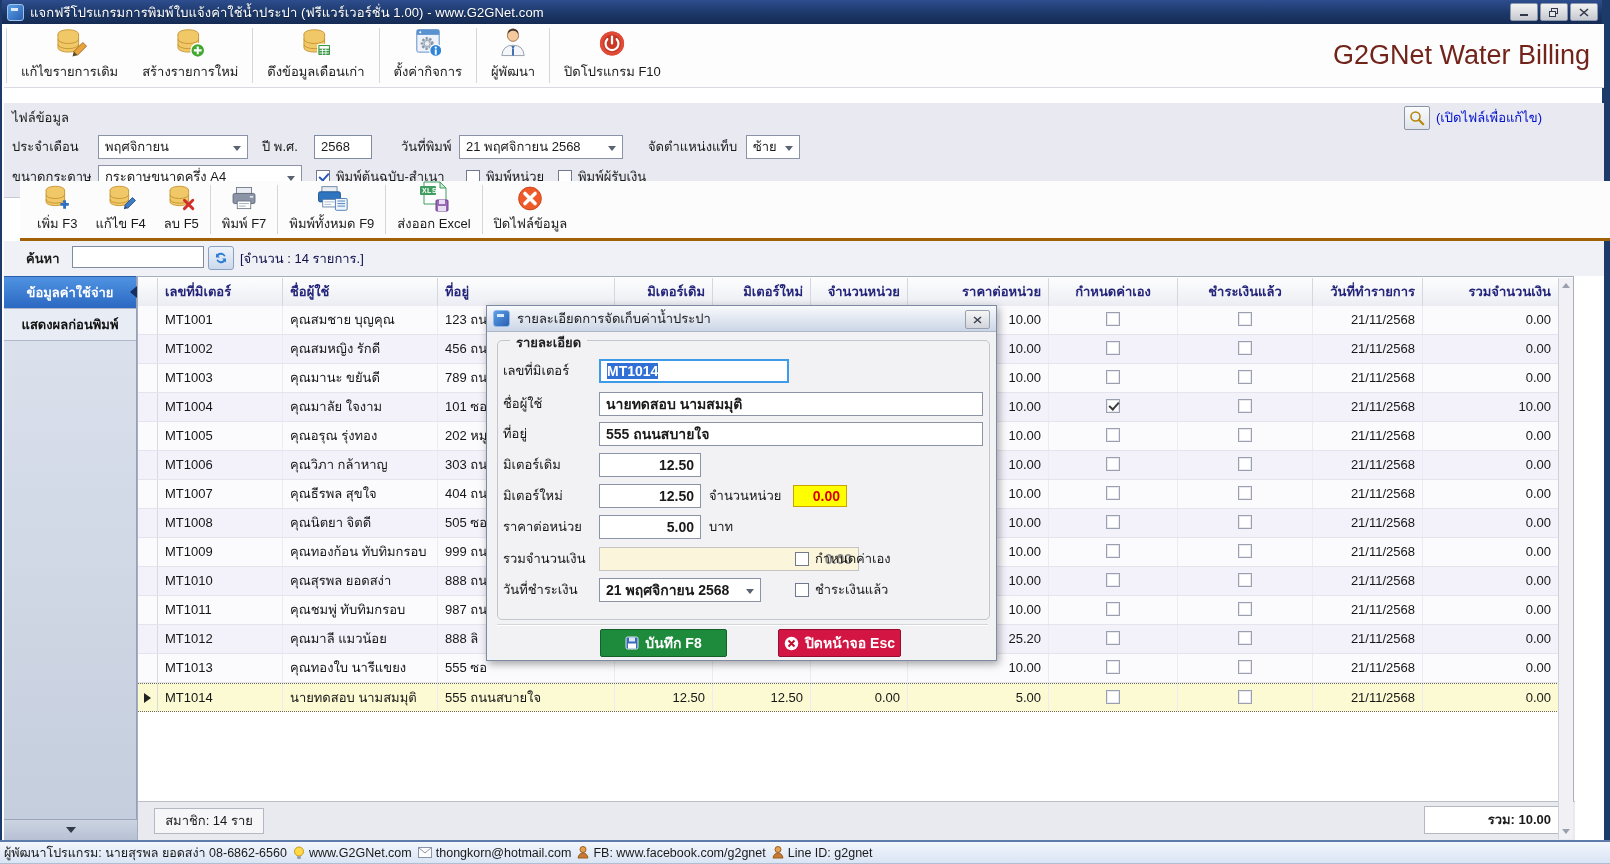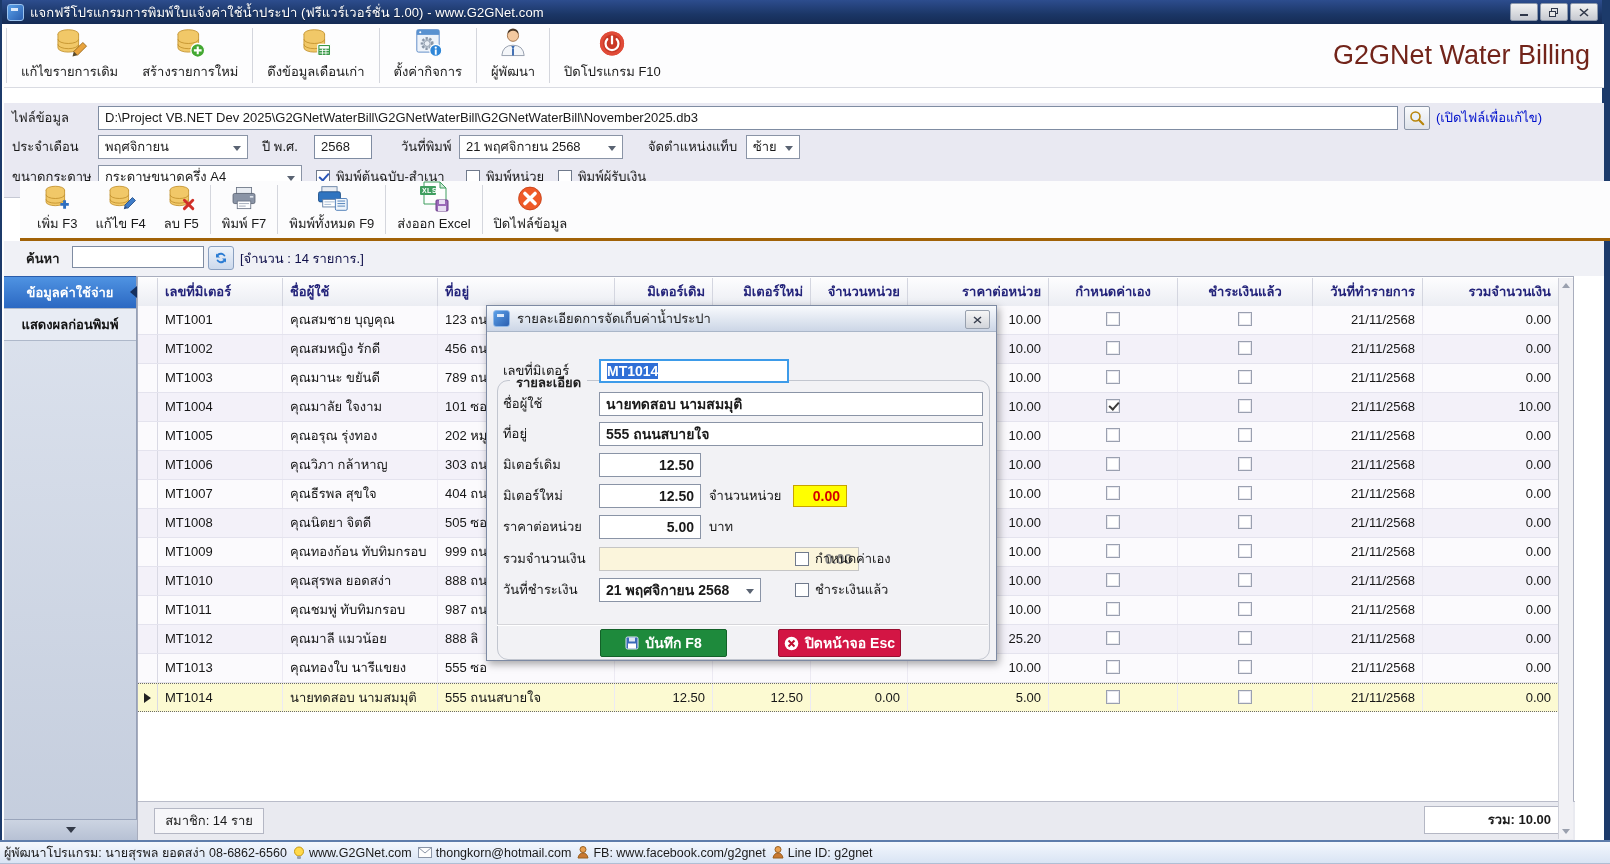--- a/index.html
+++ b/index.html
@@ -77,21 +77,21 @@
   .statusline{position:absolute;left:0;top:840px;width:1610px;height:2px;background:#5d7cab;}
   .statusbar{position:absolute;left:0;top:842px;width:1610px;height:22px;background:linear-gradient(#f3f7fd,#d9e4f4);border-bottom:1px solid #b0bed4;display:flex;align-items:center;gap:6px;padding-left:4px;box-sizing:border-box;font-size:12.5px;}
   .sbseg{display:flex;align-items:center;gap:4px;white-space:nowrap;}
   
   .dialog{position:absolute;left:484px;top:305px;width:511px;height:356px;background:#f2f2f5;border:1px solid #7d8aa3;box-shadow:2px 3px 8px rgba(0,0,0,.35);box-sizing:border-box;z-index:20;}
   .dtitle{position:absolute;left:0;top:0;width:100%;height:26px;background:linear-gradient(#f8fafd,#ccd6e6);border-bottom:1px solid #aab6c8;display:flex;align-items:center;box-sizing:border-box;}
   .dtitle .dico{width:15px;height:15px;margin:0 7px 0 6px;border-radius:3px;background:linear-gradient(135deg,#5aa0e8,#2b5fb0);border:1px solid #8fb8e8;position:relative;}
   .dtitle .dico::after{content:"";position:absolute;left:3px;top:3px;width:7px;height:3px;background:#dce9fa;}
   .dtitle .dttl{font-size:13px;color:#1c1c1c;}
   .dclose{position:absolute;right:6px;top:4px;width:23px;height:17px;background:linear-gradient(#f6f6f6,#d2d5db);border:1px solid #97a0ae;border-radius:2px;display:flex;align-items:center;justify-content:center;}
-  .groupbox{position:absolute;left:10px;top:34px;width:491px;height:278px;border:1px solid #c2c6cf;border-radius:11px;margin-top:40px;}
+  .groupbox{position:absolute;left:10px;top:34px;width:491px;height:278px;border:1px solid #c2c6cf;border-radius:5px;}
   .gbleg{position:absolute;left:12px;top:-9px;background:#f2f2f5;padding:0 6px;font-weight:bold;color:#202020;}
   .dlabel{position:absolute;left:16px;height:24px;line-height:24px;color:#151515;}
   .dbox{position:absolute;background:#fff;border:1px solid #8a94a6;box-sizing:border-box;height:24px;line-height:22px;padding:0 6px;font-size:14px;font-weight:bold;overflow:hidden;white-space:nowrap;}
   .dbox.num{text-align:right;}
   .dbox.focus{border:2px solid #3d9be9;line-height:20px;}
   .selhl{background:#2f6fd6;color:#fff;}
   .unitbox{background:#ffff00;border:1px solid #c8a400;color:#d40000;}
   .totalro{background:#fbf5dc;border:1px solid #c5c5c5;color:#8a8a8a;}
   .dcombo{position:absolute;background:#fff;border:1px solid #8a94a6;box-sizing:border-box;height:24px;line-height:22px;padding:0 20px 0 6px;font-size:14px;font-weight:bold;}
   .dcombo::after{content:"";position:absolute;right:6px;top:10px;border-left:4px solid transparent;border-right:4px solid transparent;border-top:5px solid #5a6372;}
@@ -203,21 +203,20 @@
           <path d="M19 10 v8" stroke="#fff" stroke-width="2.6" stroke-linecap="round"></path>
           <path d="M13.5 13 a7.5 7.5 0 1 0 11 0" fill="none" stroke="#fff" stroke-width="2.6" stroke-linecap="round"></path>
         </svg>
       <span class="lbl">ปิดโปรแกรม F10</span>
     </div>
     <div class="brand">G2GNet Water Billing</div>
   </div>
 
   <div class="formarea">
     <div class="flabel" style="left:8px;top:3px;">ไฟล์ข้อมูล</div>
-    <div class="tbox" style="left:94px;top:3px;width:1300px;">D:\Project VB.NET Dev 2025\G2GNetWaterBill\G2GNetWaterBill\G2GNetWaterBill\November2025.db3</div>
     <div class="sqbtn" style="left:1400px;top:3px;">
       <svg width="16" height="16" viewBox="0 0 16 16">
           <circle cx="6.5" cy="6.5" r="4.5" fill="#eaf2fb" stroke="#b8860b" stroke-width="1.6"></circle>
           <path d="M10 10 L14.2 14.2" stroke="#b8860b" stroke-width="2.2" stroke-linecap="round"></path>
         </svg>
     </div>
     <div class="flabel hintblue" style="left:1432px;top:3px;">(เปิดไฟล์เพื่อแก้ไข)</div>
 
     <div class="flabel" style="left:8px;top:32px;">ประจำเดือน</div>
     <div class="combo" style="left:94px;top:32px;width:150px;">พฤศจิกายน</div>

